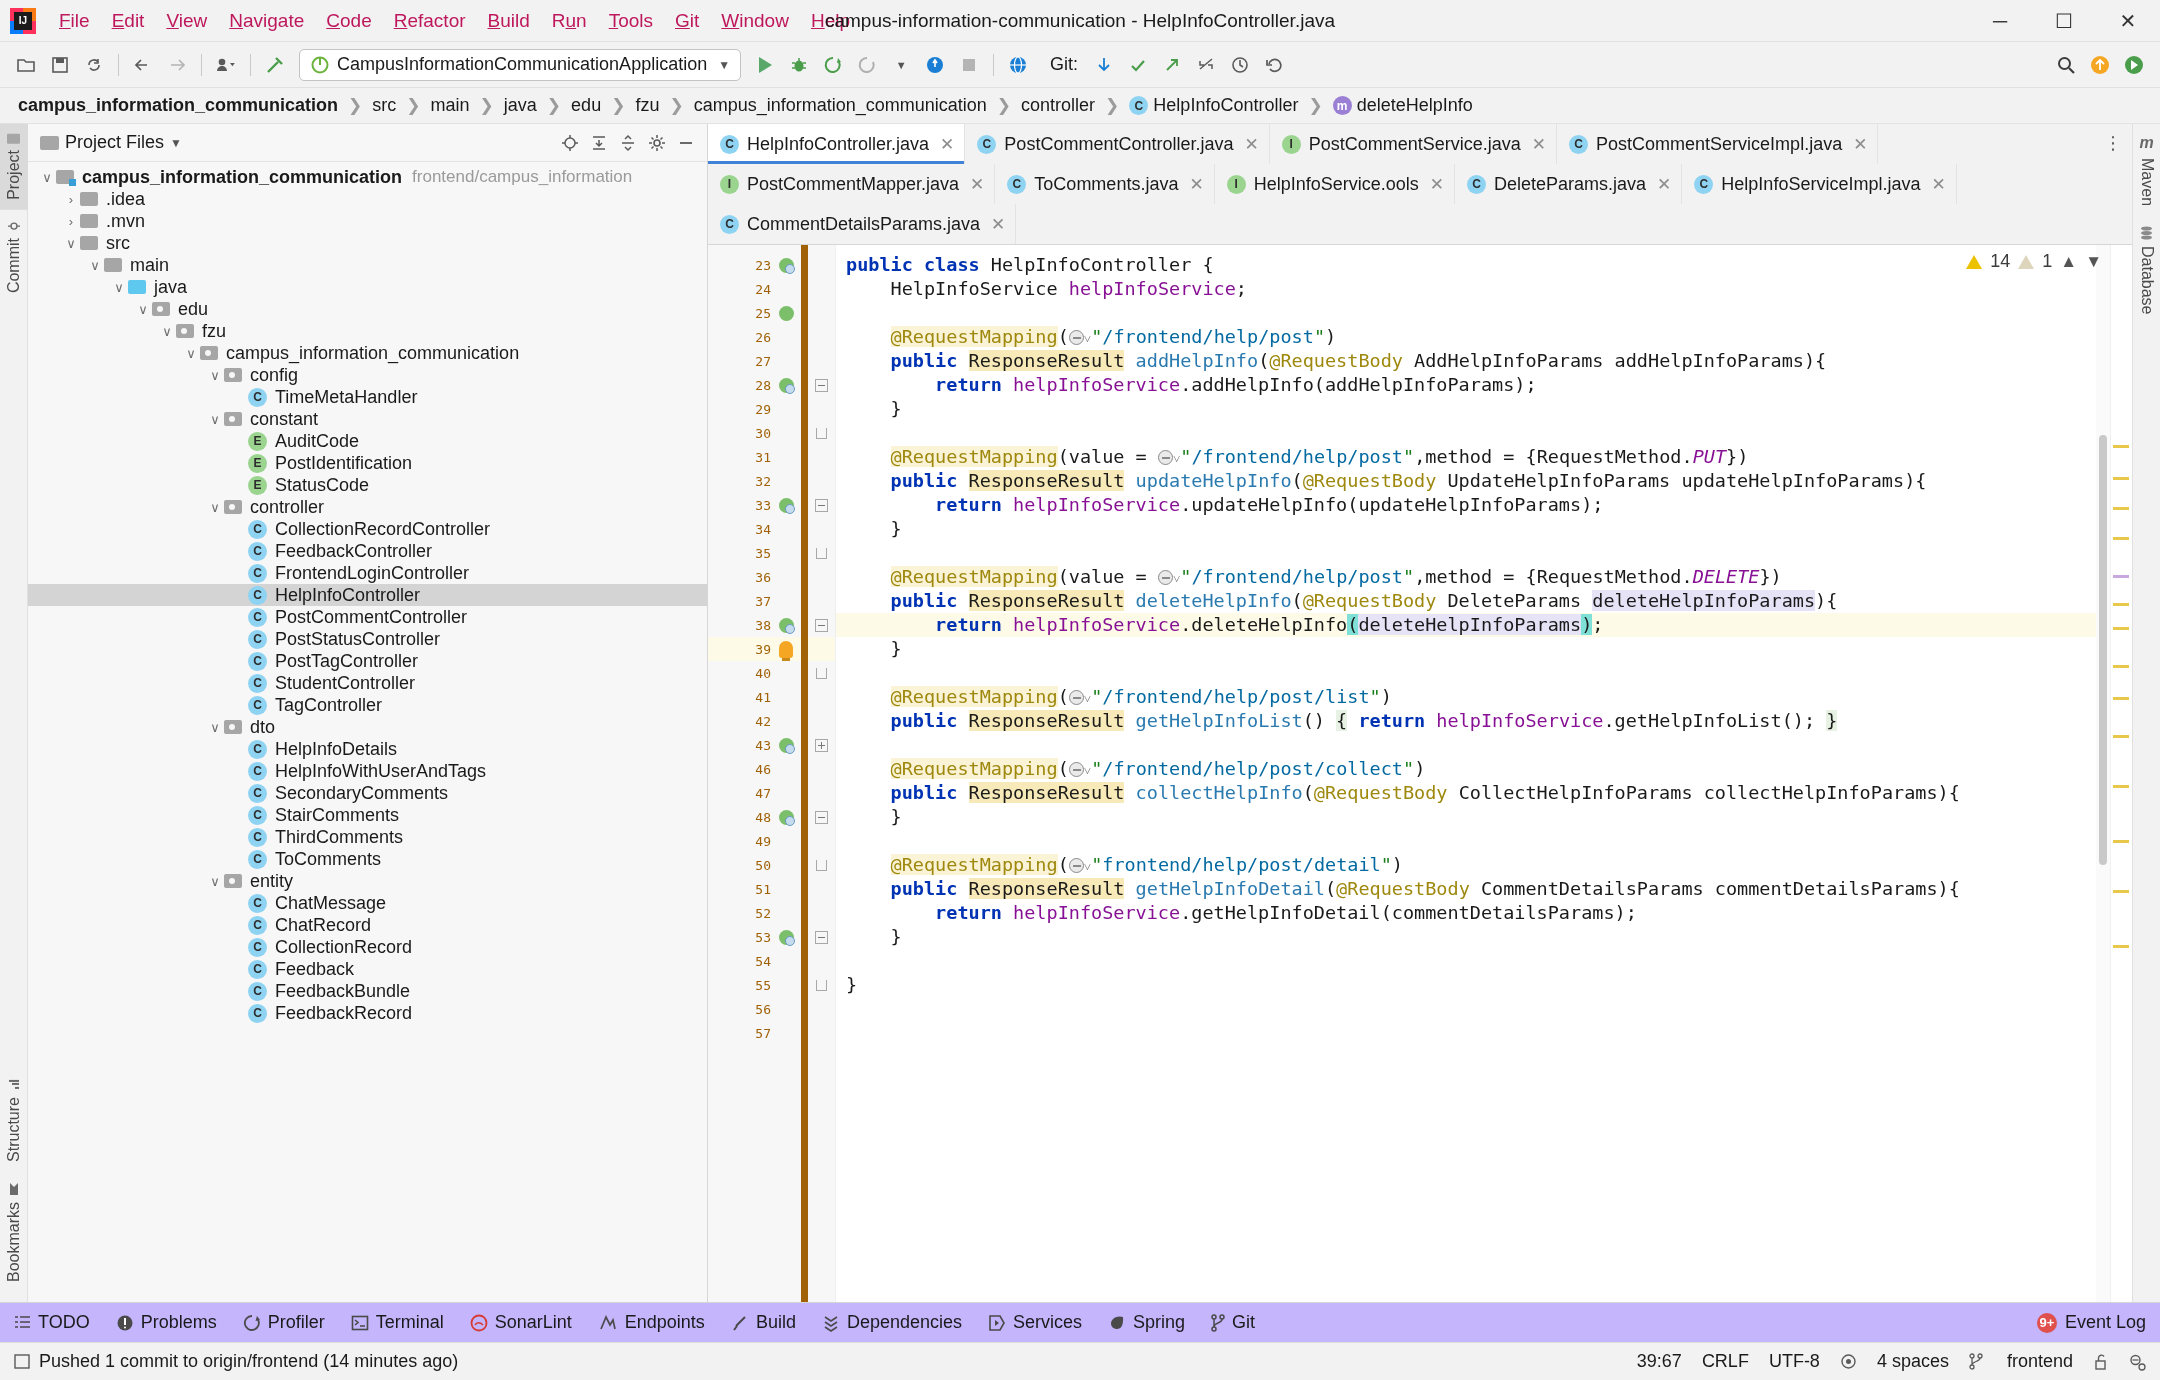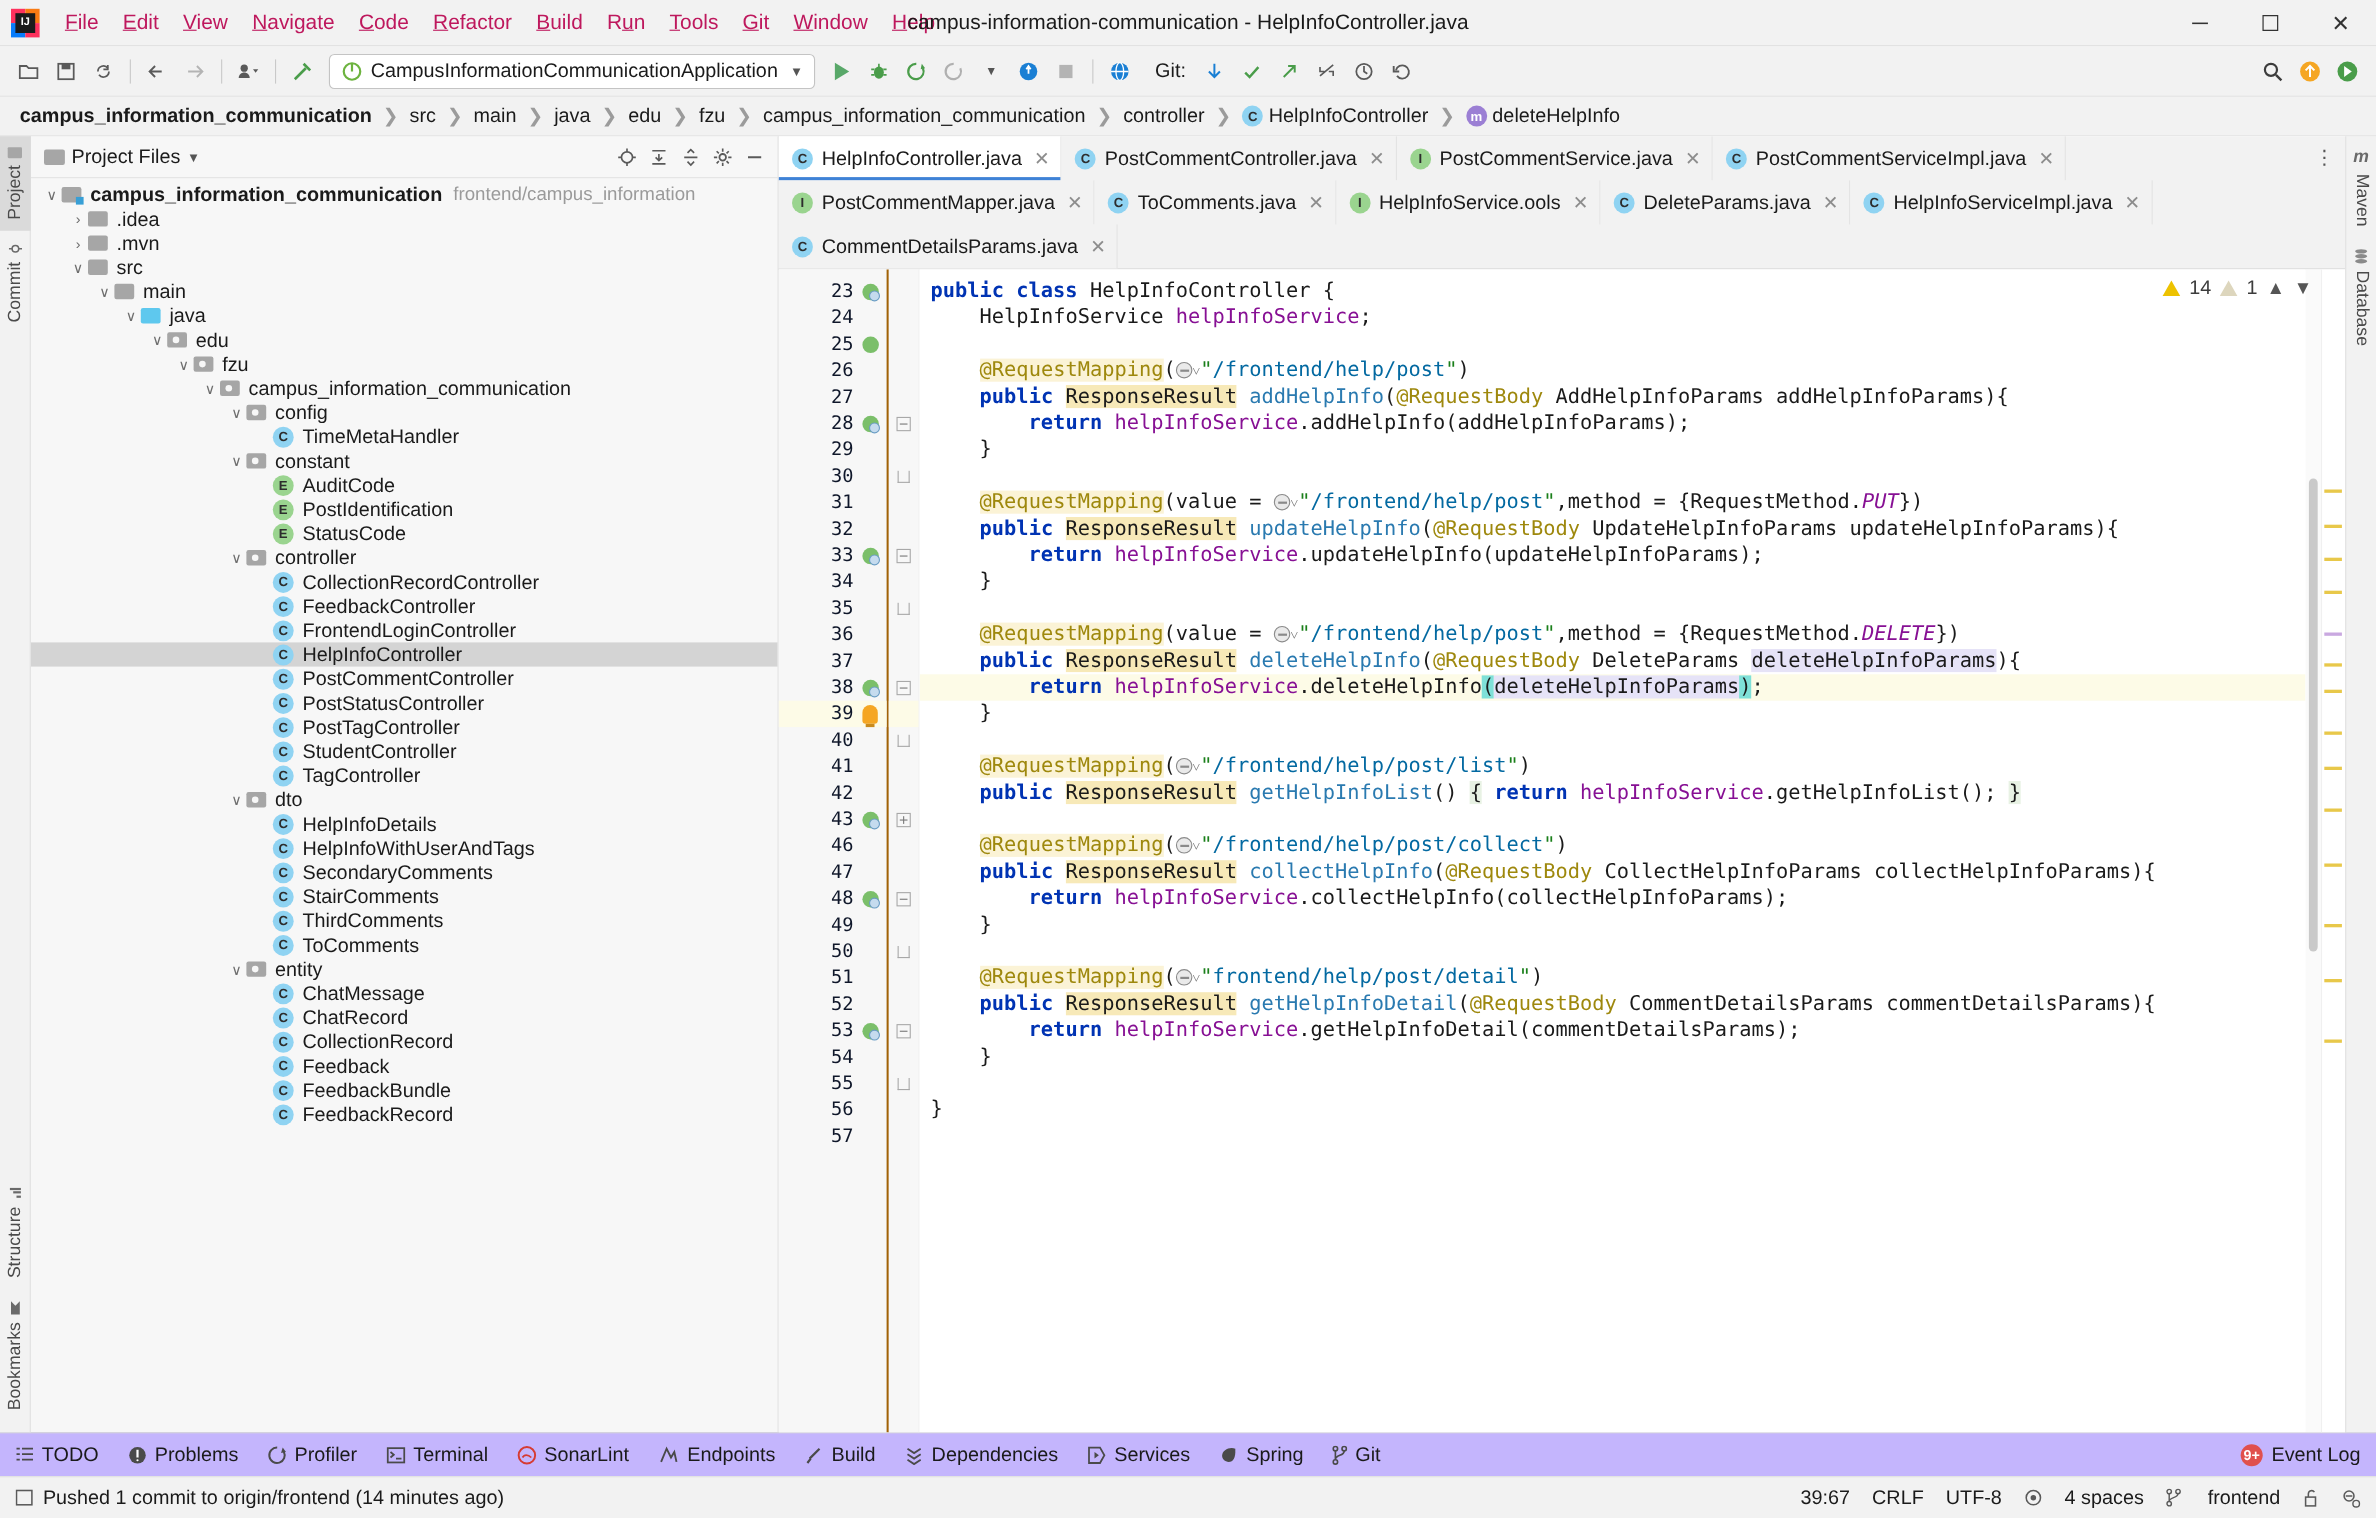--- a/index.html
+++ b/index.html
@@ -140,22 +140,22 @@
   .editor-main { flex:1; display:flex; min-height:0; position:relative; background:#fff; }
   .inspect-widget {
     position:absolute; right:30px; top:6px; display:flex; align-items:center; gap:8px;
     font-size:18px; color:#3c3c3c; z-index:5;
   }
   .warn-tri { width:0;height:0;border-left:8px solid transparent;border-right:8px solid transparent;border-bottom:14px solid #edc200; }
   .warn-tri.gray { border-bottom-color:#ddd6bd; }
 
   .gutter {
     width: 100px; background:#f7f7f7; flex:0 0 100px; padding-top:8px;
-    font-family:"DejaVu Sans Mono", monospace; font-size:17px; color:#0f172a;
-    border-right:2px solid #a16207;
+    font-family:"DejaVu Sans Mono", monospace; font-size:13px; color:#a16207;
+    border-right:7px solid #a16207;
   }
   .gline { height:24px; display:flex; align-items:center; justify-content:flex-end; padding-right:4px; gap:4px; position:relative;}
   .gline.cur { background:#fdfbe7; }
   .gnum { width:34px; text-align:right; }
   .gicon { width:22px; display:flex; align-items:center; justify-content:center; }
   .bean {
     width:15px;height:15px;border-radius:50%;background:#7bbf6a; position:relative;
   }
   .bean.sm::after{content:'';position:absolute;right:-1px;bottom:-1px;width:8px;height:8px;border-radius:50%;background:#c5dbee;border:1px solid #6a9cc4;}
   .bulb { width:14px;height:17px;background:#f5a623;border-radius:7px 7px 3px 3px; position:relative;}
@@ -1050,21 +1050,20 @@
 <div class="cl">    <span class="annhl">@RequestMapping</span>(<span class="typ">value</span> = <span class="globe"></span><span class="gcar">˅</span><span class="qt">"</span><span class="str">/frontend/help/post</span><span class="qt">"</span>,<span class="typ">method</span> = {<span class="typ">RequestMethod</span>.<span class="ital">DELETE</span>})</div>
 <div class="cl">    <span class="kw">public</span> <span class="hl">ResponseResult</span> <span class="fn">deleteHelpInfo</span>(<span class="ann">@RequestBody</span> <span class="typ">DeleteParams</span> <span class="lav">deleteHelpInfoParams</span>){</div>
 <div class="cl cur">        <span class="kw">return</span> <span class="fld">helpInfoService</span>.<span class="typ">deleteHelpInfo</span><span class="cy">(</span><span class="lav">deleteHelpInfoParams</span><span class="cy">)</span>;</div>
 <div class="cl">    }</div>
 <div class="cl"> </div>
 <div class="cl">    <span class="annhl">@RequestMapping</span>(<span class="globe"></span><span class="gcar">˅</span><span class="qt">"</span><span class="str">/frontend/help/post/list</span><span class="qt">"</span>)</div>
 <div class="cl">    <span class="kw">public</span> <span class="hl">ResponseResult</span> <span class="fn">getHelpInfoList</span>() <span class="greenbg">{</span> <span class="kw">return</span> <span class="fld">helpInfoService</span>.<span class="typ">getHelpInfoList</span>(); <span class="greenbg">}</span></div>
 <div class="cl"> </div>
 <div class="cl">    <span class="annhl">@RequestMapping</span>(<span class="globe"></span><span class="gcar">˅</span><span class="qt">"</span><span class="str">/frontend/help/post/collect</span><span class="qt">"</span>)</div>
 <div class="cl">    <span class="kw">public</span> <span class="hl">ResponseResult</span> <span class="fn">collectHelpInfo</span>(<span class="ann">@RequestBody</span> <span class="typ">CollectHelpInfoParams</span> <span class="pname">collectHelpInfoParams</span>){</div>
-<div class="cl">        <span class="kw">return</span> <span class="fld">helpInfoService</span>.<span class="typ">collectHelpInfo</span>(<span class="typ">collectHelpInfoParams</span>);</div>
 <div class="cl">    }</div>
 <div class="cl"> </div>
 <div class="cl">    <span class="annhl">@RequestMapping</span>(<span class="globe"></span><span class="gcar">˅</span><span class="qt">"</span><span class="str">frontend/help/post/detail</span><span class="qt">"</span>)</div>
 <div class="cl">    <span class="kw">public</span> <span class="hl">ResponseResult</span> <span class="fn">getHelpInfoDetail</span>(<span class="ann">@RequestBody</span> <span class="typ">CommentDetailsParams</span> <span class="pname">commentDetailsParams</span>){</div>
 <div class="cl">        <span class="kw">return</span> <span class="fld">helpInfoService</span>.<span class="typ">getHelpInfoDetail</span>(<span class="typ">commentDetailsParams</span>);</div>
 <div class="cl">    }</div>
 <div class="cl"> </div>
 <div class="cl">}</div>
         </div>
 

